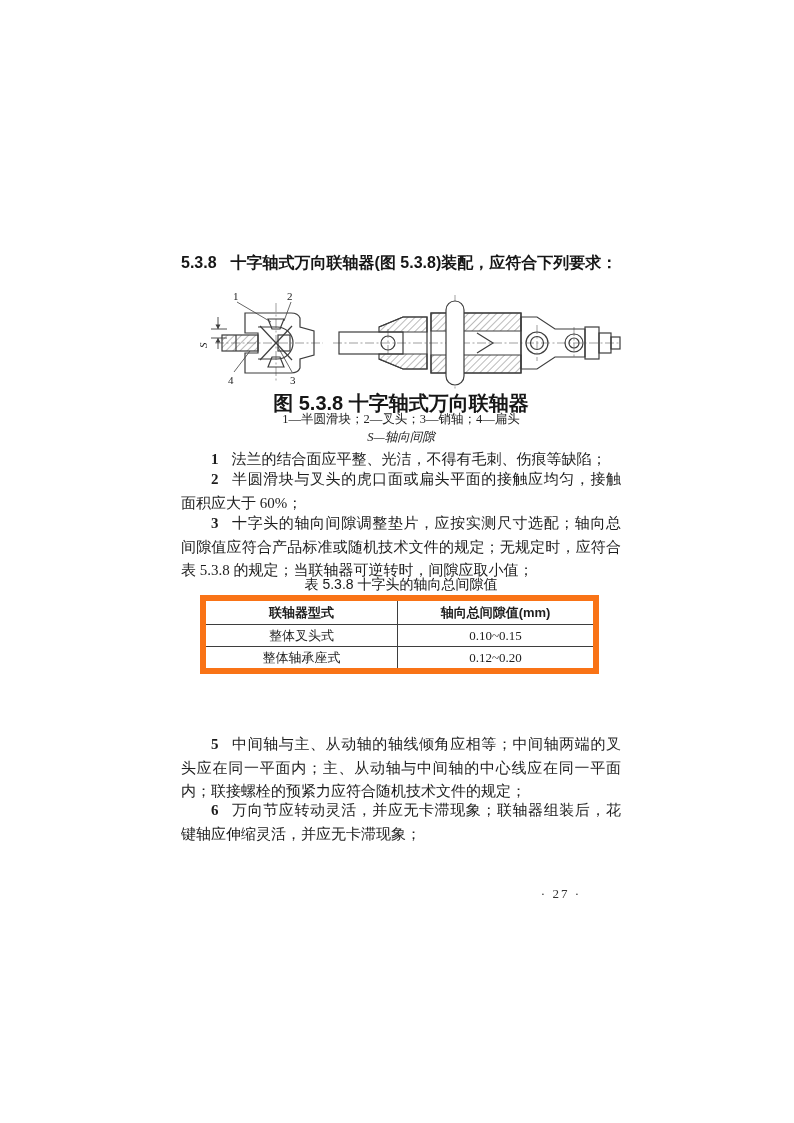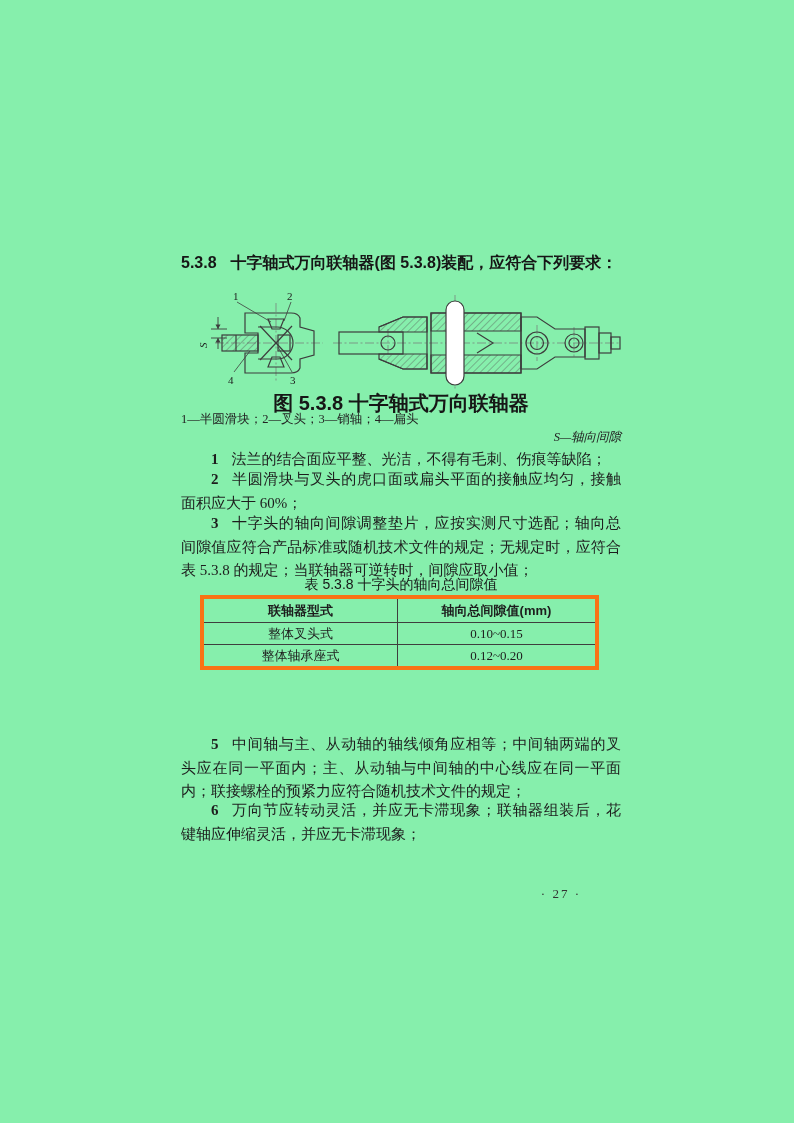--- a/index.html
+++ b/index.html
@@ -1,52 +1,52 @@
 <!DOCTYPE html>
 <html><head>
 <meta charset="utf-8">
 <style>
   html,body{margin:0;padding:0;background:#e8e8e8;}
   .page{
-    position:relative;width:794px;height:1123px;margin:0 auto;background:#86efac;
+    position:relative;width:794px;height:1123px;margin:0 auto;background:#ffffff;
     font-family:"Liberation Serif","DejaVu Serif",serif;color:#1d1d1d;overflow:hidden;
   }
   .abs{position:absolute;}
   .heading{
     left:181px;top:252px;width:442px;margin:0;
     font-family:"Liberation Sans","DejaVu Sans",sans-serif;
     font-weight:bold;font-size:16px;line-height:22px;color:#161616;
   }
   .heading .hnum{padding-right:14px;}
   .clause{
     left:181px;width:440px;margin:0;text-align:justify;text-indent:2em;
     font-size:15px;line-height:23.5px;color:#1d1d1d;
   }
   .clause .cnum{font-weight:bold;padding-right:13px;}
   .fig-caption{
     left:181px;top:390px;width:440px;margin:0;text-align:center;
     font-family:"Liberation Sans","DejaVu Sans",sans-serif;
     font-weight:bold;font-size:20px;color:#161616;
   }
   .fig-legend{
-    left:181px;top:411px;width:440px;margin:0;text-align:left;
+    left:181px;top:411px;width:440px;margin:0;text-align:center;
     font-size:12.5px;color:#222;
   }
   .fig-legend-s{
-    left:181px;top:429px;width:440px;margin:0;text-align:right;
+    left:181px;top:429px;width:440px;margin:0;text-align:center;
     font-size:12.5px;font-style:italic;color:#222;
   }
   .tbl-title{
     left:181px;top:576px;width:440px;margin:0;text-align:center;
     font-family:"Liberation Sans","DejaVu Sans",sans-serif;
     font-weight:normal;font-size:14px;color:#161616;
   }
   table.gb{
     left:200px;top:595px;width:399px;border-collapse:collapse;
-    border:4px solid #f97316;table-layout:fixed;
+    border:6px solid #f97316;table-layout:fixed;
   }
   table.gb th,table.gb td{
     border:1px solid #3e3e3e;text-align:center;vertical-align:middle;
     font-size:13px;padding:0;color:#1d1d1d;
   }
   table.gb th{
     height:23px;font-family:"Liberation Sans","DejaVu Sans",sans-serif;
     font-weight:bold;
   }
   table.gb td{height:21px;font-family:"Liberation Serif","DejaVu Serif",serif;}

